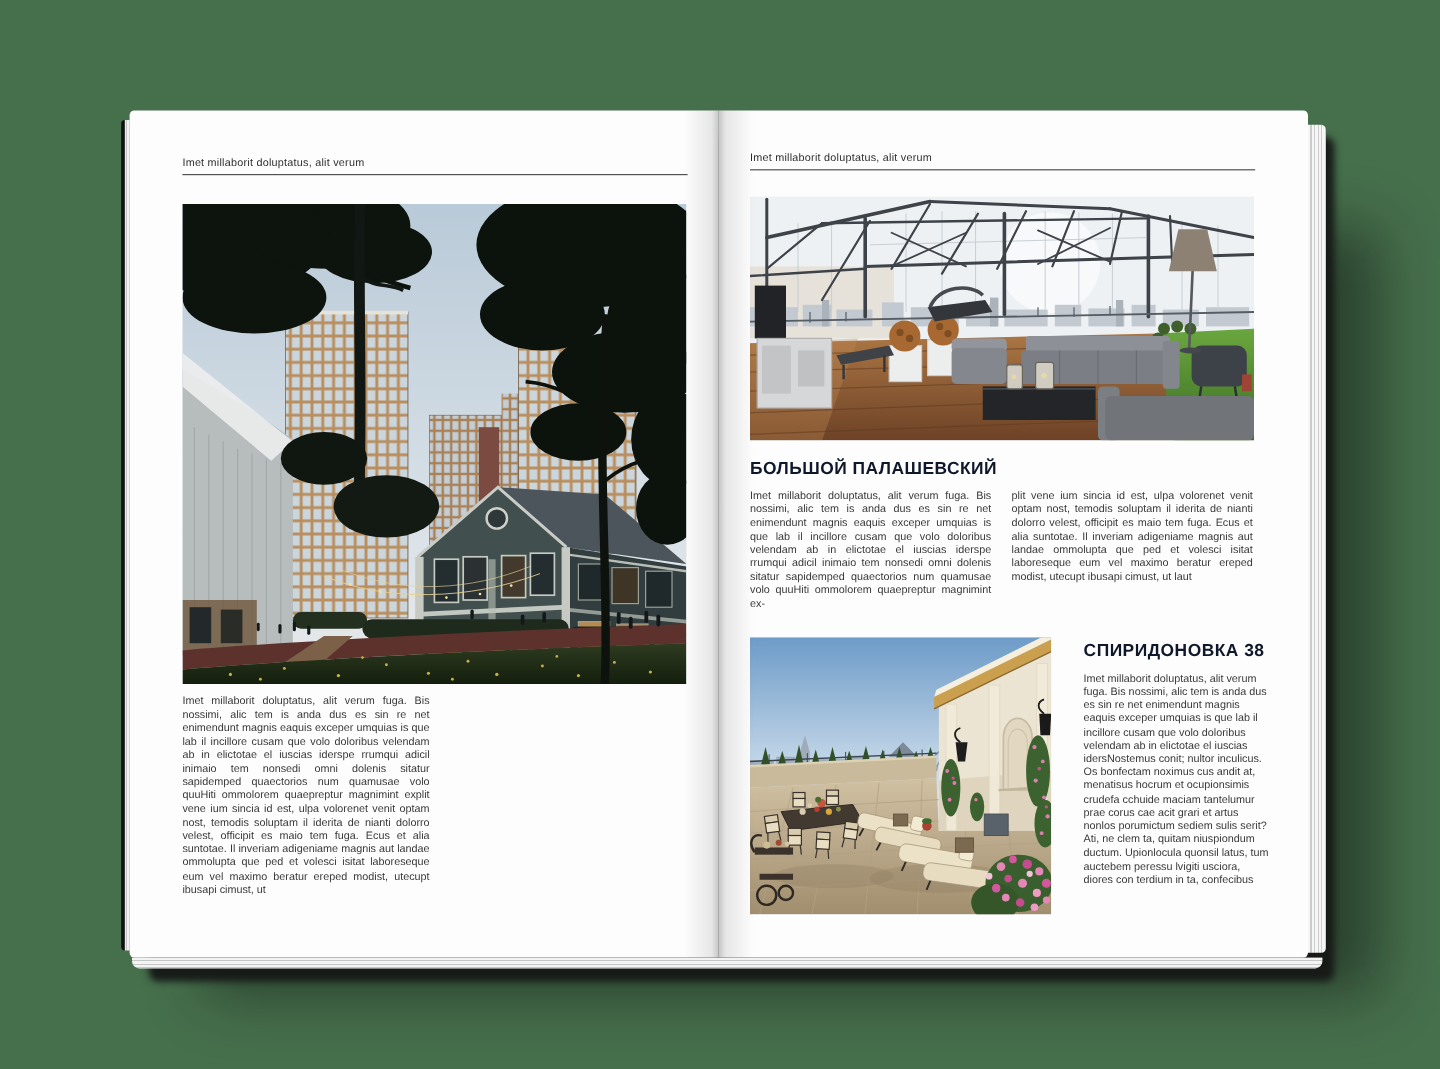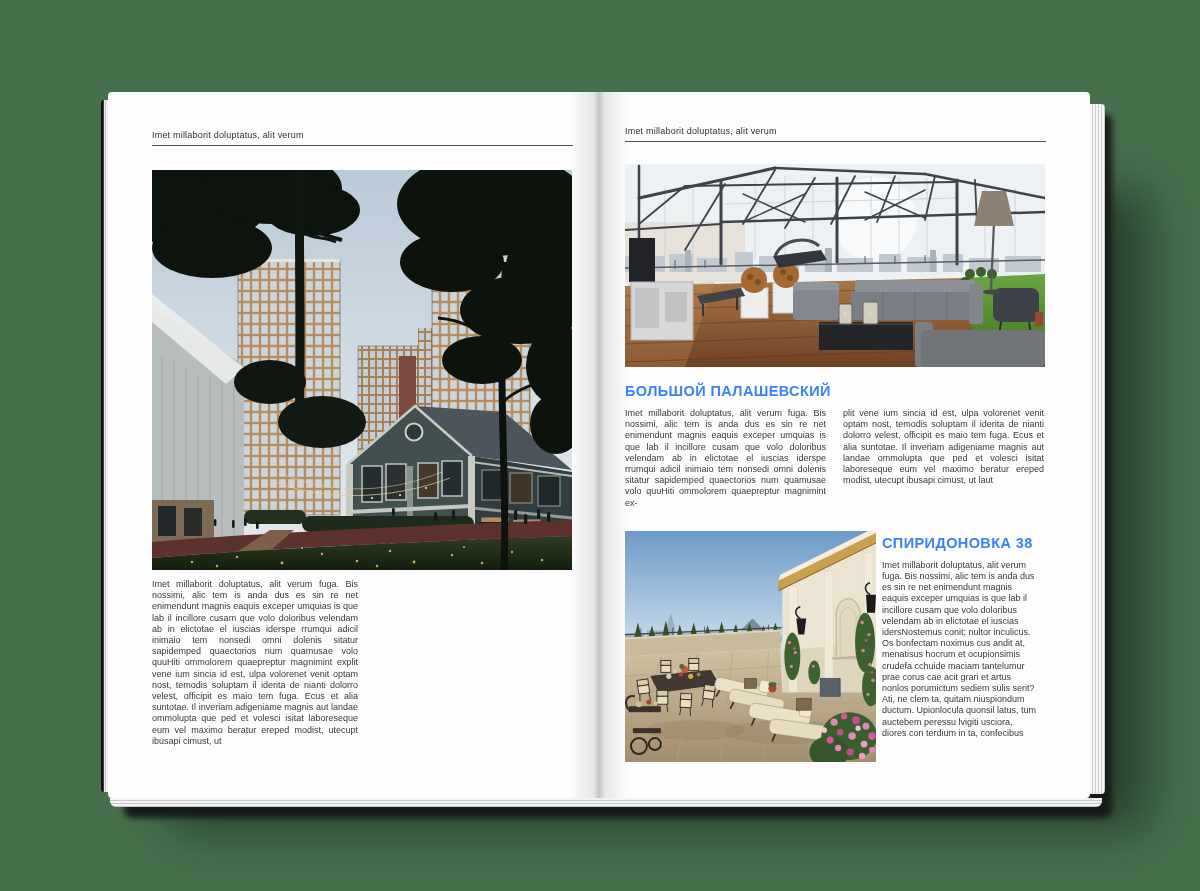--- a/index.html
+++ b/index.html
@@ -61,31 +61,31 @@
   .running-head{font-size:9px;color:#2e2e2e;letter-spacing:.2px;}
   .head-rule{border-bottom:1.5px solid #525252;margin-top:5px;}
 
   .photo{display:block;margin:0;background:#dfe3e6;overflow:hidden;}
   .photo svg{display:block;width:100%;height:100%;}
   .photo-lucky{margin-top:24px;width:420px;height:400px;}
   .photo-palash{margin-top:22px;width:420px;height:203px;}
   .photo-spiri{width:251px;height:231px;flex:none;}
 
   .sec-title{
-    margin:16px 0 0 0;font-size:14.5px;font-weight:bold;color:#3b82f6;
+    margin:16px 0 0 0;font-size:14.5px;font-weight:bold;color:#0f172a;
     letter-spacing:.4px;
   }
   .body-text{
     margin:9px 0 0 0;font-size:9px;line-height:11.2px;color:#383838;
     text-align:justify;
   }
   .lucky-body{width:206px;}
   .cols{display:flex;gap:17px;margin-top:9px;}
   .col{width:201px;font-size:9px;line-height:11.2px;color:#383838;margin:0;text-align:justify;}
-  .spiri{display:flex;gap:6px;margin-top:22px;}
+  .spiri{display:flex;gap:27px;margin-top:22px;}
   .spiri-right{padding-top:4px;}
   .spiri-right .sec-title{margin-top:0;}
   .spiri-body{width:155px;text-align:left;}
 </style>
 </head>
 <body>
 
 <div class="scene">
   <div class="shadow-soft"></div>
   <div class="shadow-hard"></div>

